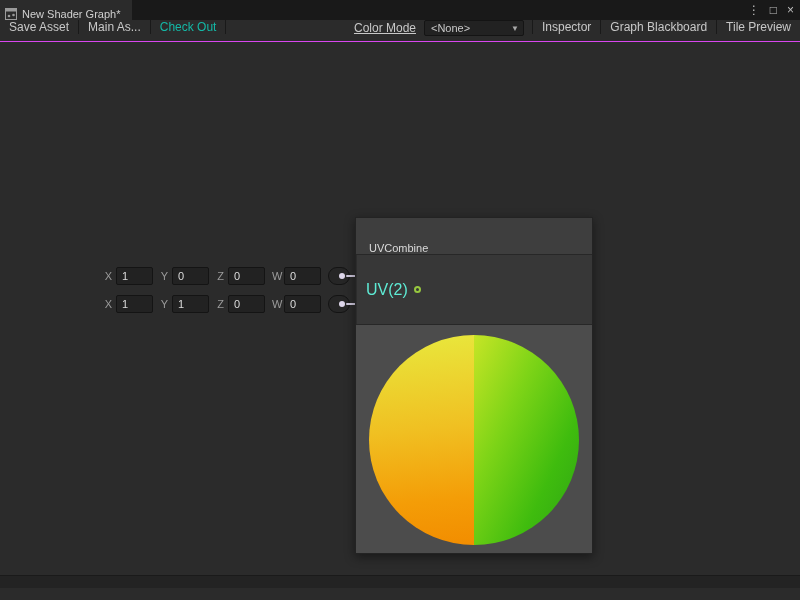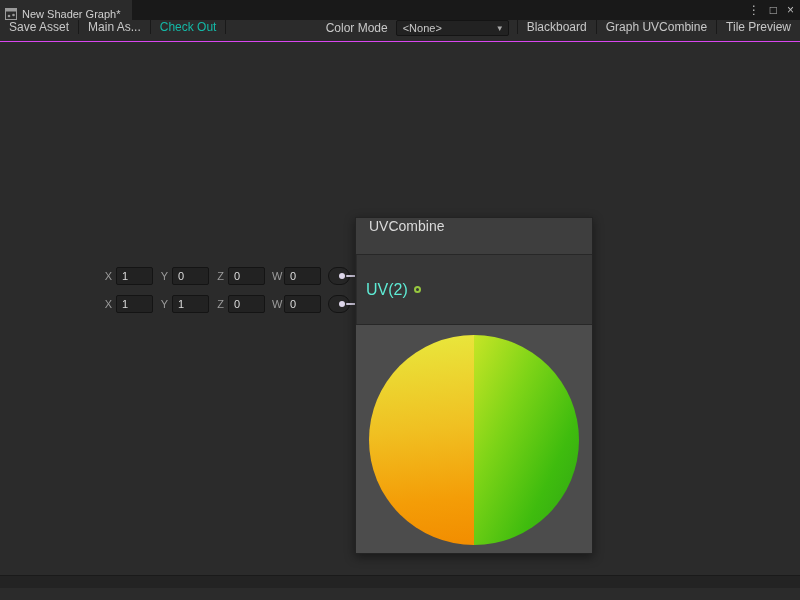--- a/index.html
+++ b/index.html
@@ -11,33 +11,33 @@
   .tab{position:absolute;left:0;top:0;height:20px;display:flex;align-items:flex-end;gap:5px;padding:0 12px 0 5px;background:#2b2b2b;color:#d0d0d0;font-size:11px;white-space:nowrap;}
   .tab-icon{width:12px;height:12px;display:inline-block;}
   .win-controls{position:absolute;right:6px;top:0;height:20px;display:flex;align-items:center;gap:10px;color:#bdbdbd;}
   .win-controls span{font-size:12px;line-height:20px;cursor:default;}
 
   
   .toolbar{position:absolute;left:0;top:20px;width:800px;height:22px;background:#2b2b2b;border-bottom:1px solid #d946ef;display:flex;align-items:flex-start;font-size:12px;color:#c8c8c8;}
   .tb-btn{display:flex;align-items:center;padding:0 9px;border-right:1px solid #191919;white-space:nowrap;cursor:default;}
   .tb-btn.disabled{color:#14b8a6;}
   .cm-group{margin-left:auto;display:flex;align-items:center;}
-  .cm-label{padding:0 8px;white-space:nowrap;}
-  .dropdown{width:113px;height:16px;margin-right:8px;background:#222;border:1px solid #141414;border-radius:2px;display:flex;align-items:center;justify-content:space-between;padding:0 4px 0 6px;font-size:11px;color:#c8c8c8;cursor:default;}
+  .cm-label{padding:0 8px;white-space:nowrap;text-decoration:underline;}
+  .dropdown{width:100px;height:16px;margin-right:8px;background:#222;border:1px solid #141414;border-radius:2px;display:flex;align-items:center;justify-content:space-between;padding:0 4px 0 6px;font-size:11px;color:#c8c8c8;cursor:default;}
   .dropdown .arrow{font-size:8px;color:#a8a8a8;}
   .right-group{display:flex;align-items:stretch;}
   .right-group .tb-btn{border-right:none;border-left:1px solid #191919;}
 
   
   .graph{position:absolute;left:0;top:42px;width:800px;height:546px;background:#2b2b2b;}
   .bottom-strip{position:absolute;left:0;bottom:0;width:800px;height:13px;background:#232323;border-top:1px solid #1a1a1a;}
 
   
   .node{position:absolute;left:355px;top:175px;width:238px;background:#393939;border:1px solid #232323;box-shadow:0 3px 10px rgba(0,0,0,.45);}
-  .node-header{height:37px;display:flex;align-items:flex-start;padding:0 13px;background:#3e3e3e;border-bottom:1px solid #272727;color:#dadada;font-size:14px;}
+  .node-header{height:37px;display:flex;align-items:flex-end;padding:0 13px;background:#3e3e3e;border-bottom:1px solid #272727;color:#dadada;font-size:11px;}
   .node-ports{display:flex;height:70px;background:#373737;border-bottom:1px solid #272727;}
   .inputs{flex:1;display:flex;flex-direction:column;justify-content:center;gap:10px;}
   .port-row{display:flex;align-items:center;gap:7px;padding-left:7px;color:#c6c6c6;font-size:12px;white-space:nowrap;}
   .ring{width:7px;height:7px;border-radius:50%;border:2px solid #d8d2e4;flex:none;}
   .ring.green{border-color:#97c83f;}
   .outputs{width:74px;border-left:1px solid #2c2c2c;display:flex;align-items:center;justify-content:space-between;padding:0 9px;color:#5eead4;font-size:16px;}
   .preview{height:228px;background:#4c4c4c;position:relative;}
   .sphere{position:absolute;left:13px;top:10px;width:210px;height:210px;border-radius:50%;overflow:hidden;display:flex;}
   .half{width:50%;height:100%;}
   .half-left{background:linear-gradient(175deg,#e9e43a 5%,#f0c022 45%,#f49d07 78%,#f28d00 100%);}
@@ -87,22 +87,22 @@
     <div class="tb-btn">Main As...</div>
     <div class="tb-btn disabled">Check Out</div>
     <div class="cm-group">
       <span class="cm-label">Color Mode</span>
       <div class="dropdown">
         <span>&lt;None&gt;</span>
         <span class="arrow">▼</span>
       </div>
     </div>
     <div class="right-group">
-      <div class="tb-btn">Blackboard</div>
-      <div class="tb-btn">Graph UVCombine</div>
+      <div class="tb-btn">Inspector</div>
+      <div class="tb-btn">Graph Blackboard</div>
       <div class="tb-btn">Tile Preview</div>
     </div>
   </div>
 
   <div class="graph">
 
     <div class="vec-row r1">
       <div class="comp">
         <span class="lbl">X</span>
         <div class="val">1</div>

